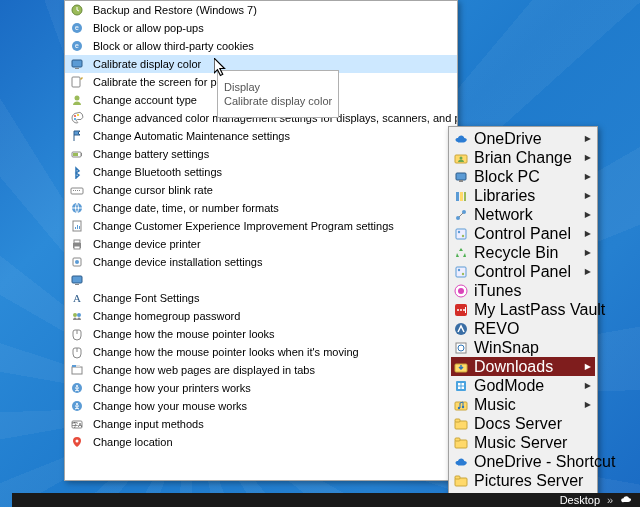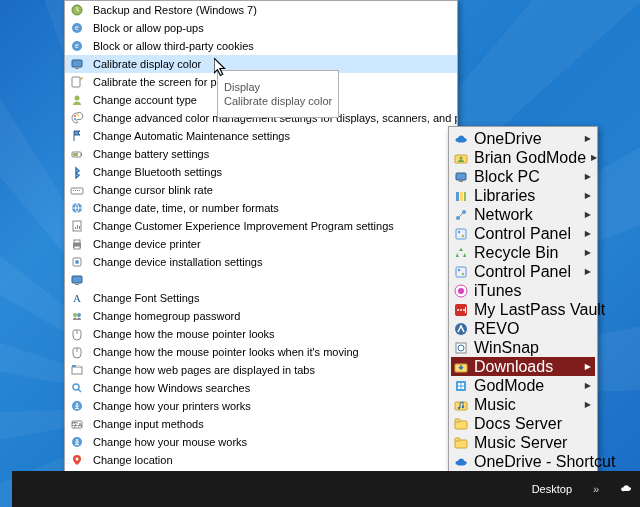--- a/index.html
+++ b/index.html
@@ -1,18 +1,18 @@
 <!DOCTYPE html>
 <html><head>
 <meta charset="utf-8">
 <style>
 html,body{margin:0;padding:0;width:640px;height:507px;overflow:hidden;font-family:"Segoe UI",Tahoma,sans-serif;font-size:11px;background:#000}
 .desktop{position:relative;width:640px;height:507px;background:linear-gradient(135deg,#1a6bc4 0%,#2b8ad8 25%,#1e7acc 50%,#2580d0 75%,#1a6bc4 100%)}
 .rays{position:absolute;inset:0;background:repeating-conic-gradient(from 200deg at 30% 80%,rgba(255,255,255,0.05) 0deg,rgba(255,255,255,0.05) 8deg,transparent 8deg,transparent 20deg)}
-.taskbar{position:absolute;left:12px;right:0;bottom:0;height:36px;background:#1a1a1a;display:flex;align-items:center;justify-content:flex-end;color:#fff;font-size:11px;padding-right:6px;gap:20px}
+.taskbar{position:absolute;left:12px;right:0;bottom:0;height:14px;background:#1a1a1a;display:flex;align-items:center;justify-content:flex-end;color:#fff;font-size:11px;padding-right:6px;gap:6px}
 .taskbar .tray-icon{width:14px;height:14px;display:inline-block}
 .tray-cloud svg{width:14px;height:14px}
 .task-chev{width:8px;height:14px;display:flex;align-items:center;justify-content:center;color:#ccc}
 .godmode-panel{position:absolute;left:64px;top:0;width:392px;height:479px;background:#fff;border:1px solid #a6a6a6;box-shadow:2px 2px 6px rgba(0,0,0,0.35);overflow:hidden}
 .gm-list{width:100%}
 .gm-row{display:flex;align-items:center;height:18px;padding:0 4px;gap:8px}
 .gm-row.hover{background:#cde8ff}
 .gm-icon{width:16px;height:16px;flex-shrink:0;display:flex;align-items:center;justify-content:center}
 .gm-label{white-space:nowrap;color:#000}
 .tooltip{position:absolute;background:#fff;border:1px solid #b0b0b0;padding:9px 6px;font-size:11px;color:#555;line-height:14px;z-index:50}
@@ -227,54 +227,45 @@
               <rect x="2" y="4" width="10" height="7" fill="#fff" stroke="#888"></rect>
               <rect x="2" y="2" width="4" height="2" fill="#5b9bd5"></rect>
               <rect x="6" y="2" width="4" height="2" fill="#ddd"></rect>
             </svg>
           </span>
           <span class="gm-label">Change how web pages are displayed in tabs</span>
         </div>
         <div class="gm-row">
           <span class="gm-icon">
             <svg class="ic" viewBox="0 0 14 14">
-              <circle cx="6" cy="6" r="3" fill="none" stroke="#5b9bd5" stroke-width="1.5"></circle>
-              <line x1="8" y1="8" x2="11" y2="11" stroke="#5b9bd5" stroke-width="1.5"></line>
-            </svg>
-          </span>
-          <span class="gm-label">Change how Windows searches</span>
-        </div>
-        <div class="gm-row">
-          <span class="gm-icon">
-            <svg class="ic" viewBox="0 0 14 14">
               <circle cx="7" cy="7" r="5" fill="#5b9bd5"></circle>
               <circle cx="7" cy="5" r="1" fill="#fff"></circle>
               <path d="M5 7h4M7 7v3m-2 0l2-1 2 1" stroke="#fff" fill="none"></path>
             </svg>
           </span>
           <span class="gm-label">Change how your printers works</span>
         </div>
         <div class="gm-row">
           <span class="gm-icon">
             <svg class="ic" viewBox="0 0 14 14">
-              <rect x="2" y="4" width="10" height="7" rx="1" fill="#fff" stroke="#888"></rect>
-              <text x="7" y="10" text-anchor="middle" font-size="6" fill="#333">字A</text>
-            </svg>
-          </span>
-          <span class="gm-label">Change input methods</span>
-        </div>
-        <div class="gm-row">
-          <span class="gm-icon">
-            <svg class="ic" viewBox="0 0 14 14">
               <circle cx="7" cy="7" r="5" fill="#5b9bd5"></circle>
               <circle cx="7" cy="5" r="1" fill="#fff"></circle>
               <path d="M5 7h4M7 7v3m-2 0l2-1 2 1" stroke="#fff" fill="none"></path>
             </svg>
           </span>
           <span class="gm-label">Change how your mouse works</span>
+        </div>
+        <div class="gm-row">
+          <span class="gm-icon">
+            <svg class="ic" viewBox="0 0 14 14">
+              <rect x="2" y="4" width="10" height="7" rx="1" fill="#fff" stroke="#888"></rect>
+              <text x="7" y="10" text-anchor="middle" font-size="6" fill="#333">字A</text>
+            </svg>
+          </span>
+          <span class="gm-label">Change input methods</span>
         </div>
         <div class="gm-row">
           <span class="gm-icon">
             <svg class="ic" viewBox="0 0 14 14">
               <path d="M7 2a4 4 0 014 4c0 3-4 6-4 6S3 9 3 6a4 4 0 014-4z" fill="#e74c3c"></path>
               <circle cx="7" cy="6" r="1.5" fill="#fff"></circle>
             </svg>
           </span>
           <span class="gm-label">Change location</span>
         </div>
@@ -304,21 +295,21 @@
         <span class="ctx-arrow">▶</span>
       </div>
       <div class="ctx-row">
         <span class="ctx-icon">
           <svg class="ic" viewBox="0 0 14 14">
             <rect x="1" y="4" width="12" height="8" rx="1" fill="#ffd96a" stroke="#caa63a"></rect>
             <circle cx="7" cy="7" r="1.5" fill="#6aa84f"></circle>
             <path d="M4 11c0-1.5 1.5-2.5 3-2.5s3 1 3 2.5" fill="#6aa84f"></path>
           </svg>
         </span>
-        <span class="ctx-label">Brian GodMode</span>
+        <span class="ctx-label">Brian Change</span>
         <span class="ctx-arrow">▶</span>
       </div>
       <div class="ctx-row">
         <span class="ctx-icon">
           <svg class="ic" viewBox="0 0 14 14">
             <rect x="2" y="3" width="10" height="7" rx="1" fill="#5b9bd5" stroke="#2e5c8a"></rect>
             <rect x="5" y="10" width="4" height="2" fill="#888"></rect>
           </svg>
         </span>
         <span class="ctx-label">Block PC</span>

